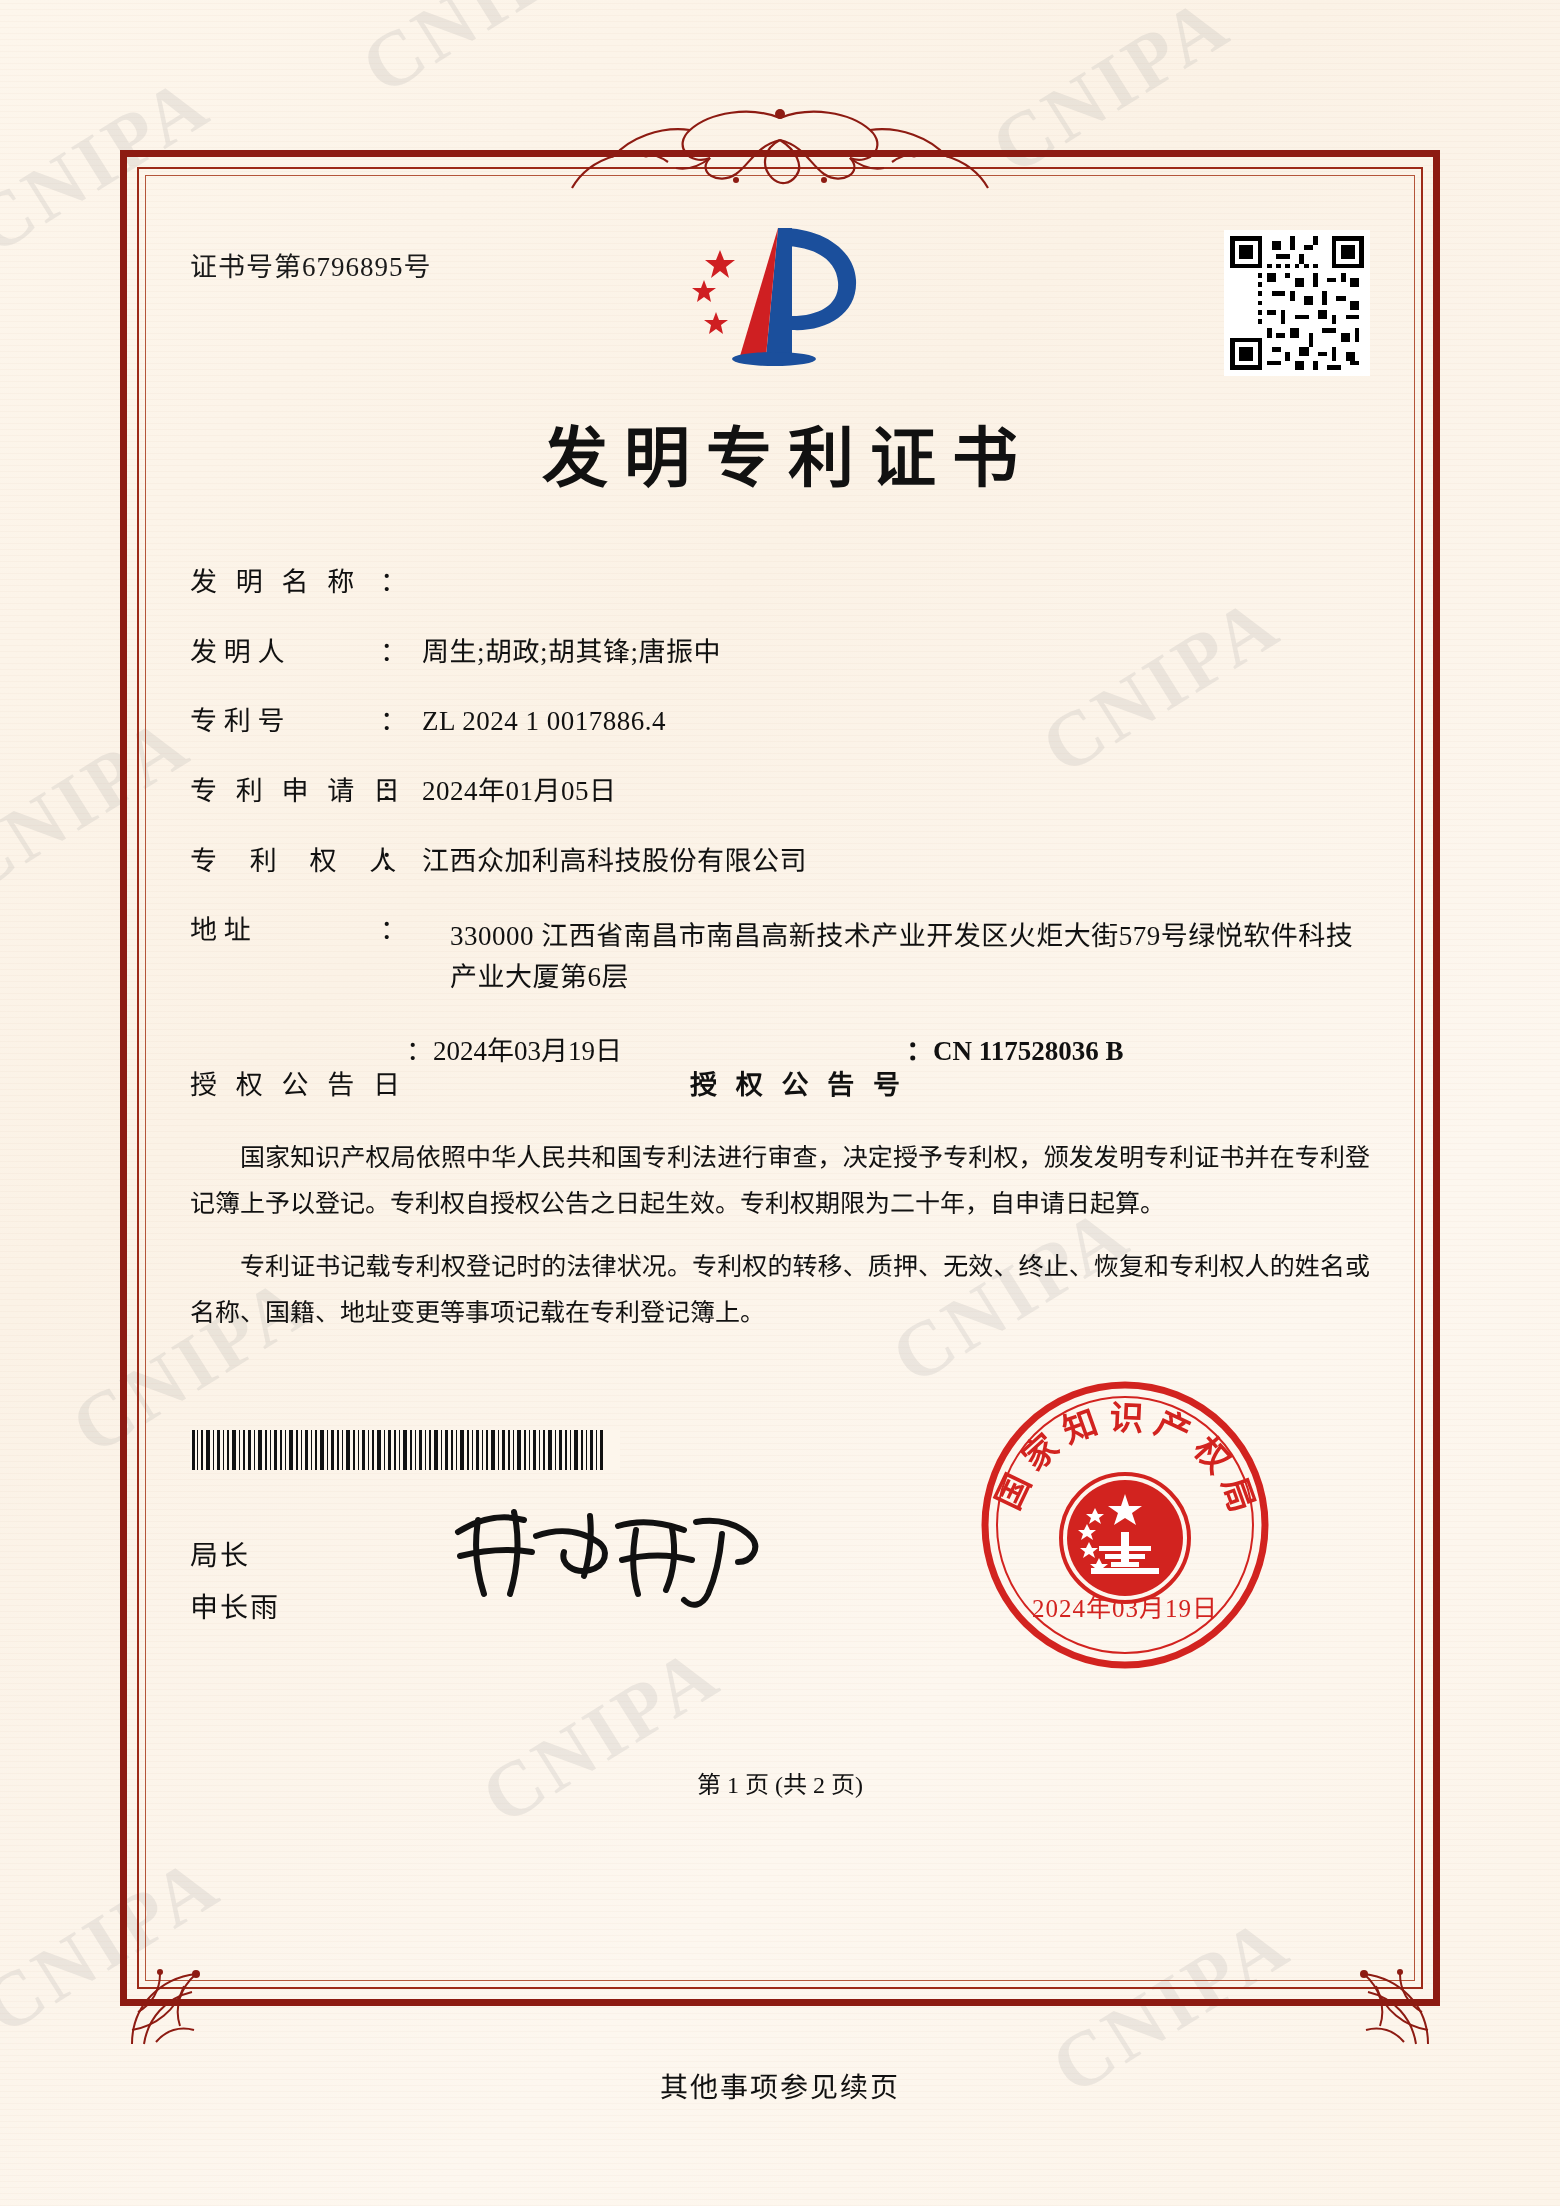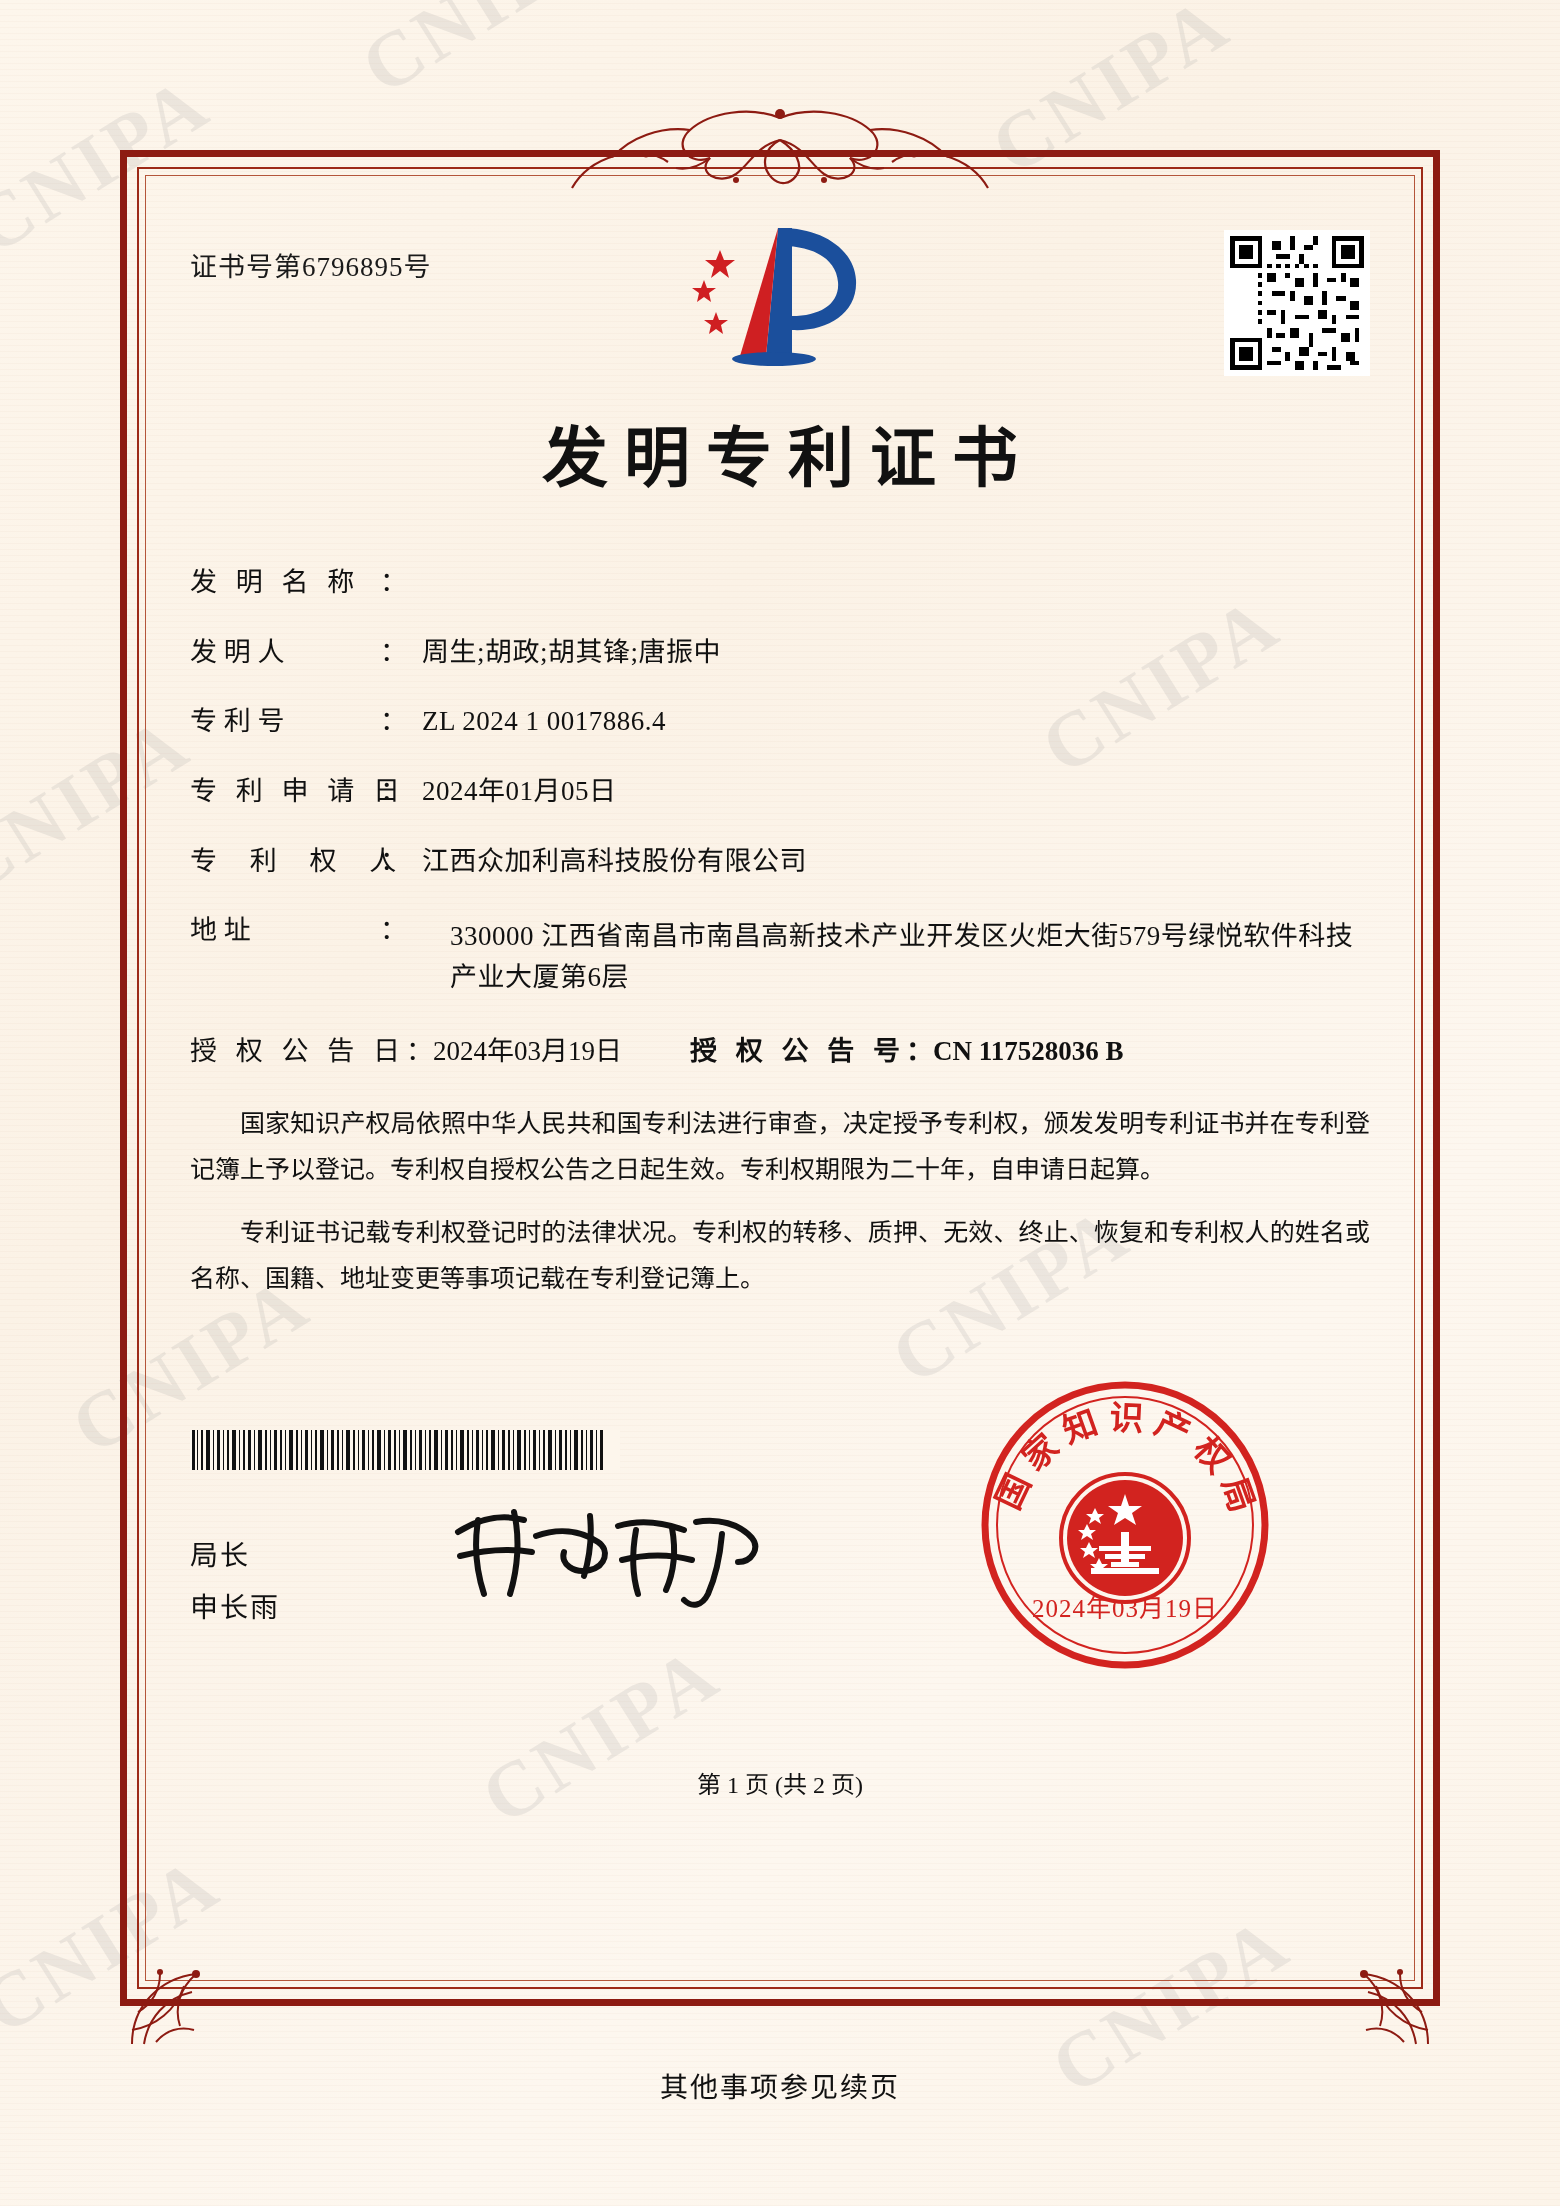--- a/index.html
+++ b/index.html
@@ -184,21 +184,21 @@
   }
   .f-value.addr { line-height: 1.5; margin-left: 28px; }
 
   .row-double {
     display: flex;
     margin-bottom: 34px;
     font-size: 27px;
   }
   .rd-left { display: flex; flex: 0 0 500px; }
   .rd-right { display: flex; font-weight: bold; }
-  .rd-lab { letter-spacing: 6px; white-space: nowrap; }
+  .rd-lab { letter-spacing: 6px; white-space: nowrap; margin-top: 34px; }
 
   .paragraphs {
     margin-top: 22px;
     font-size: 25px;
     line-height: 1.85;
     color: #111;
     text-align: justify;
   }
   .paragraphs p {
     margin: 0 0 16px 0;

